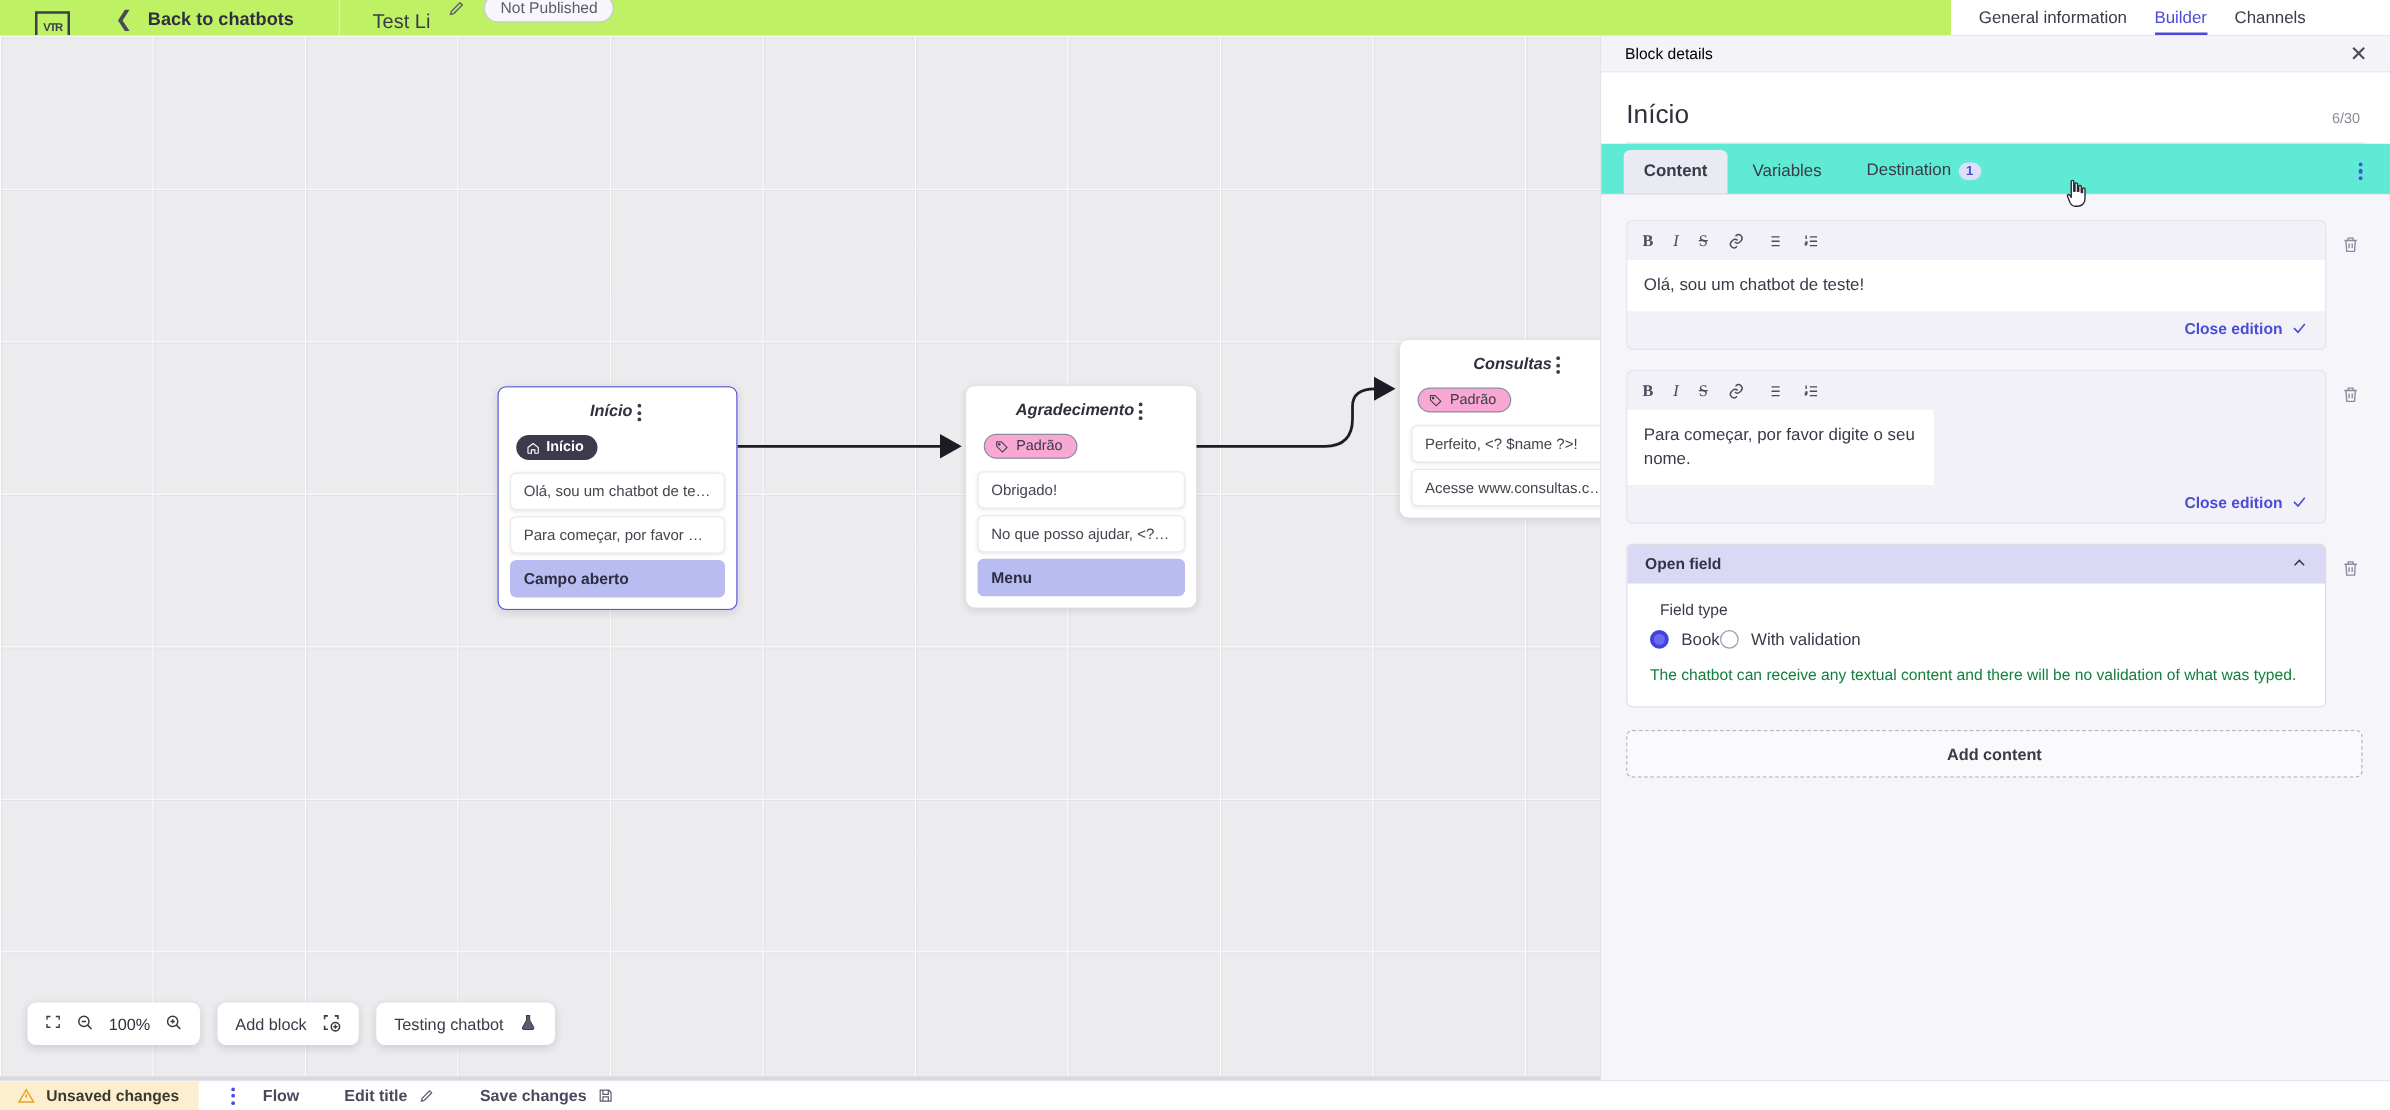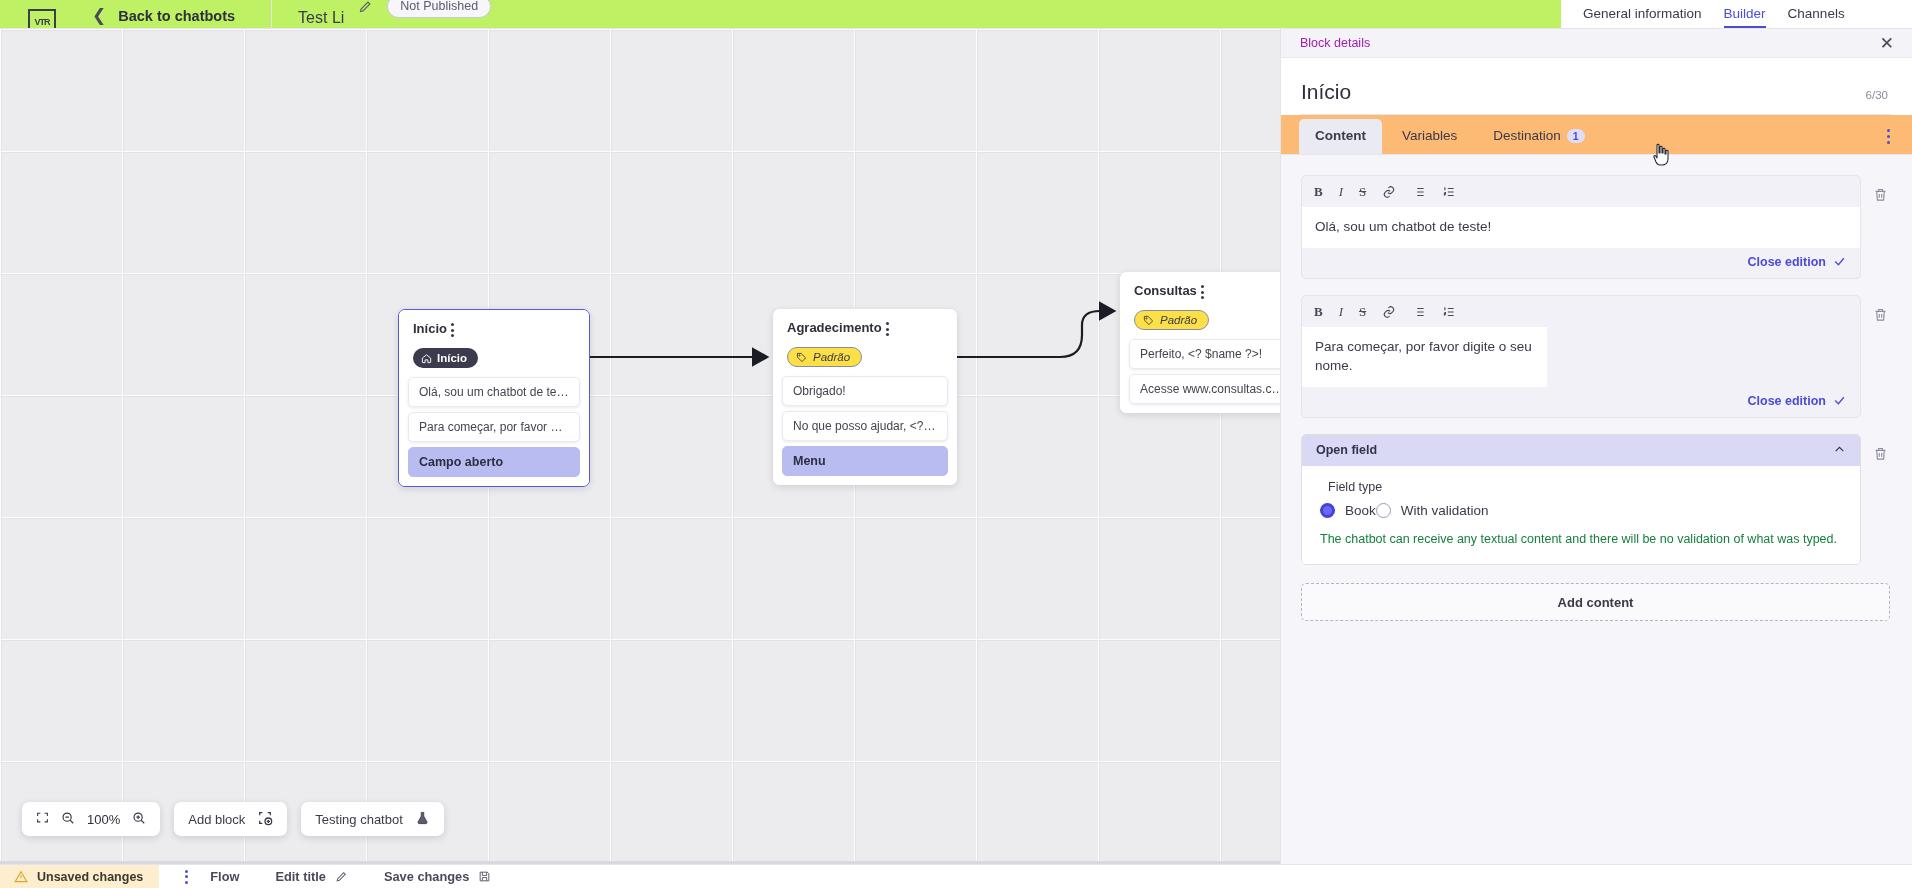--- a/index.html
+++ b/index.html
@@ -84,33 +84,33 @@
   .edges { position: absolute; inset: 0; pointer-events: none; }
 
   
   .node {
     position: absolute; background: #ffffff; border-radius: 7px;
     box-shadow: 0 2px 7px rgba(30,30,60,.14);
     padding: 0; overflow: hidden;
   }
   .node.selected { border: 1.6px solid #5a5ad6; }
   .node-head { padding: 11px 13px 9px 14px; background:#fff; }
-  .node-titlerow { display: flex; align-items: flex-start; justify-content: flex-start; }
+  .node-titlerow { display: flex; align-items: flex-start; justify-content: center; font-style: italic; }
   .node-title { font-size: 13px; font-weight: 700; color: #2f2f3d; line-height: 1.2; }
   .kebab { display: flex; flex-direction: column; gap: 2.5px; padding: 2px 4px; cursor: pointer; }
   .kebab i { width: 3px; height: 3px; border-radius: 50%; background: #3a3a49; display: block; }
   .tag-start {
     display: inline-flex; align-items: center; gap: 5px;
     background: #3b3b4d; color: #fff; border-radius: 13px;
     padding: 4px 11px 4px 8px; font-size: 11.5px; font-weight: 700; margin-top: 9px;
   }
   .tag-default {
     display: inline-flex; align-items: center; gap: 6px;
     border: 1px solid #8b8ba0; color: #3a3a49; border-radius: 13px;
-    padding: 3px 11px 3px 8px; font-size: 11.5px; margin-top: 9px; background:#fde047;font-style:italic;
+    padding: 3px 11px 3px 8px; font-size: 11.5px; margin-top: 9px; background:#f9a8d4;
   }
   .node-body { padding: 0 9px 9px; display: flex; flex-direction: column; gap: 5px; background:#fff; }
   .msg-pill {
     background: #ffffff; border: 1px solid #e9e9f0; border-radius: 5px;
     box-shadow: 0 1px 3px rgba(40,40,70,.10);
     padding: 7px 10px; font-size: 12px; color: #44444f;
     white-space: nowrap; overflow: hidden; text-overflow: ellipsis;
   }
   .msg-pill.input {
     background: #b9bcf0; border-color: #b9bcf0; box-shadow: none;
@@ -155,21 +155,21 @@
   
   .panel {
     position: absolute; top: 29px; right: 0; width: 632px; height: 835px;
     background: #f6f6fa; border-left: 1px solid #e2e2ea;
   }
   .panel-head {
     height: 29px; background: #f3f3f8; border-bottom: 1px solid #e6e6ee;
     display: flex; align-items: center; justify-content: space-between;
     padding: 0 18px 0 19px;
   }
-  .panel-head-title { font-size: 12.5px; color: #a21caf; }
+  .panel-head-title { font-size: 12.5px; color: #000000; }
   .close-x { font-size: 17px; color: #4a4a5a; line-height: 1; cursor: pointer; }
   .panel-body { background: #ffffff; }
   .panel-titlerow {
     display: flex; align-items: baseline; justify-content: space-between;
     padding: 22px 24px 10px 20px;
   }
   .panel-title { font-size: 21px; color: #2e2e3c; }
   .char-count { font-size: 11.5px; color: #8a8a9a; }
   .panel-rule { height: 1px; background: #e6e6ee; margin: 0 20px; }
   .marker-row {
@@ -180,21 +180,21 @@
   .marker-right { display: flex; align-items: center; gap: 12px; }
   .pill-start {
     display: inline-flex; align-items: center; gap: 6px;
     background: #3b3b4d; color: #fff; border-radius: 13px;
     padding: 4px 13px 5px 10px; font-size: 12px; font-weight: 700;
   }
   .chev-d { color: #4a4a5a; font-size: 12px; }
 
   .tabs-row {
     display: flex; align-items: center; gap: 4px;
-    padding: 4px 16px 0 18px; border-bottom: 1px solid #e6e6ee; background:#fdba74;
+    padding: 4px 16px 0 18px; border-bottom: 1px solid #e6e6ee; background:#5eead4;
     position: relative;
   }
   .ptab {
     font-size: 13.5px; color: #3a3a49; padding: 9px 16px 11px; border-radius: 5px 5px 0 0;
     cursor: pointer; font-weight: 500; white-space: nowrap;
   }
   .ptab.active { background: #eaeaf2; font-weight: 700; }
   .dest-badge {
     display: inline-block; background: #dedef7; color: #4a4ad0; border-radius: 9px;
     font-size: 10.5px; font-weight: 700; padding: 1px 6px; margin-left: 6px;

